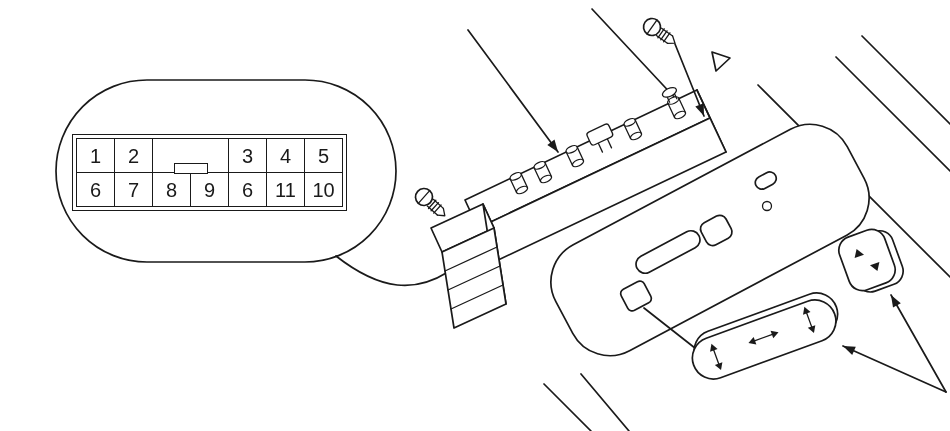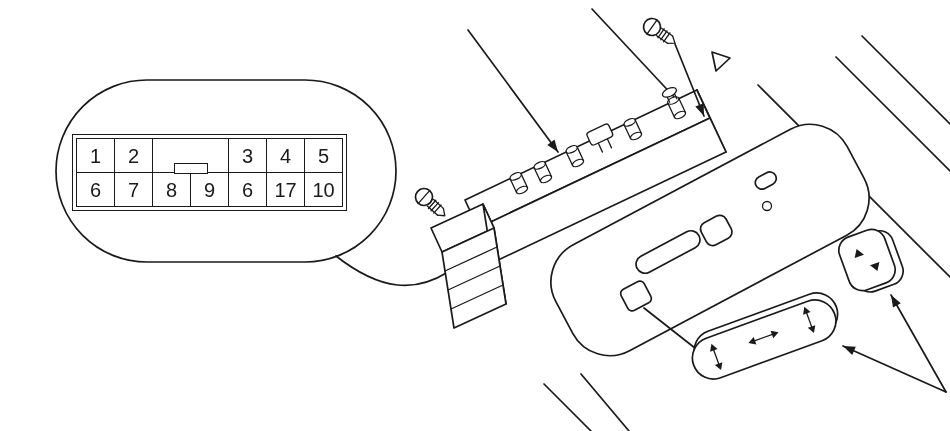--- a/index.html
+++ b/index.html
@@ -222,20 +222,20 @@
         <td>3</td>
         <td>4</td>
         <td>5</td>
       </tr>
       <tr>
         <td>6</td>
         <td>7</td>
         <td>8</td>
         <td>9</td>
         <td>6</td>
-        <td>17</td>
+        <td>11</td>
         <td>10</td>
       </tr>
     </tbody>
       </table>
   </div>
 
 </div>
 
 </body></html>

